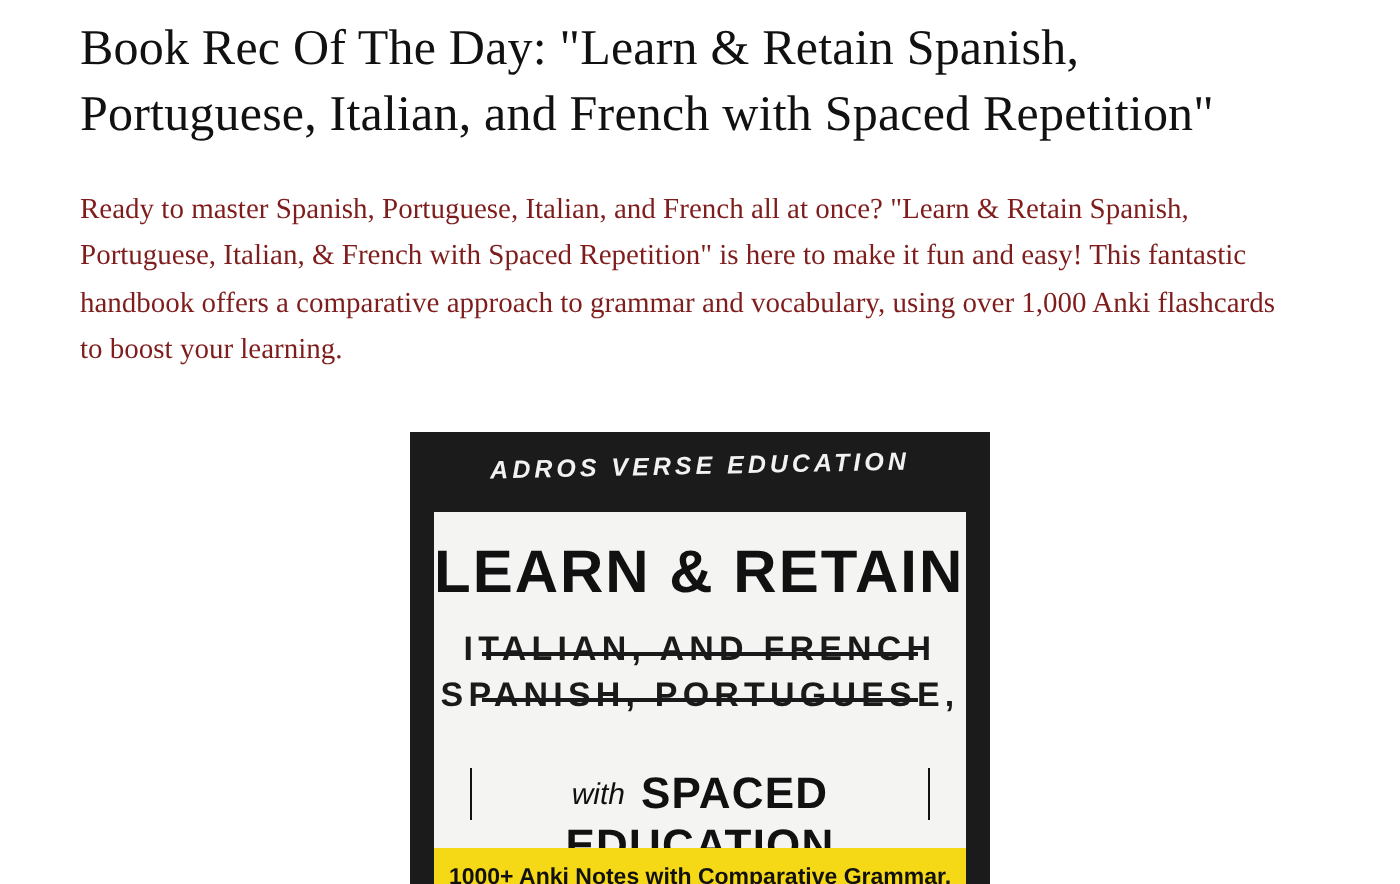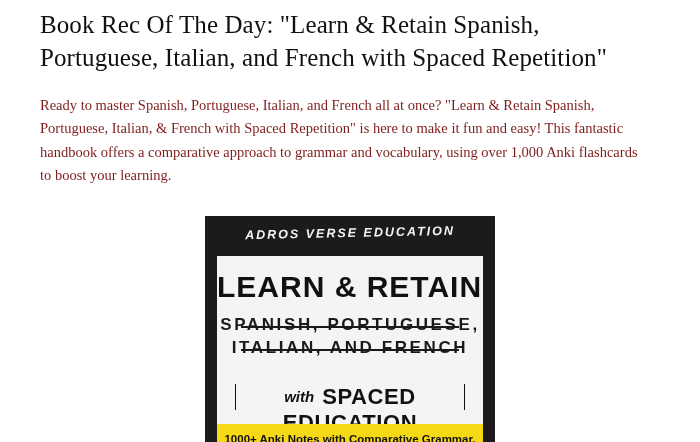--- a/index.html
+++ b/index.html
@@ -117,21 +117,21 @@
     top: 128px;
     left: 0;
     width: 100%;
     text-align: center;
     font-family: "Liberation Sans", sans-serif;
     color: #111111;
   }
   .cover-sub .with {
     font-size: 15px;
     font-style: italic;
-    font-weight: 700;
+    font-weight: 400;
     vertical-align: 2px;
     margin-right: 8px;
   }
   .cover-sub .spaced {
     font-size: 22px;
     font-weight: 700;
     letter-spacing: 0.6px;
   }
   .cover-band {
     position: absolute;
@@ -171,22 +171,22 @@
   <h1 class="post-title">Book Rec Of The Day: "Learn &amp; Retain Spanish, Portuguese, Italian, and French with Spaced Repetition"</h1>
 
   <p class="post-body">Ready to master Spanish, Portuguese, Italian, and French all at once? "Learn &amp; Retain Spanish, Portuguese, Italian, &amp; French with Spaced Repetition" is here to make it fun and easy! This fantastic handbook offers a comparative approach to grammar and vocabulary, using over 1,000 Anki flashcards to boost your learning.</p>
 
   <div class="image-wrap">
     <div class="book-cover">
       <div class="cover-brand">ADROS VERSE EDUCATION</div>
       <div class="cover-inner">
         <div class="cover-main">LEARN &amp; RETAIN</div>
         <div class="cover-langs">
+          <span class="lang-line">ITALIAN, AND FRENCH</span>
           <span class="lang-line">SPANISH, PORTUGUESE,</span>
-          <span class="lang-line">ITALIAN, AND FRENCH</span>
         </div>
         <div class="cover-sub">
           <span class="with">with</span><span class="spaced">SPACED EDUCATION</span>
         </div>
         <div class="vline"></div>
         <div class="vline right"></div>
         <div class="cover-band">
           <span class="band-line">1000+ Anki Notes with Comparative Grammar,</span>
 
         </div>

